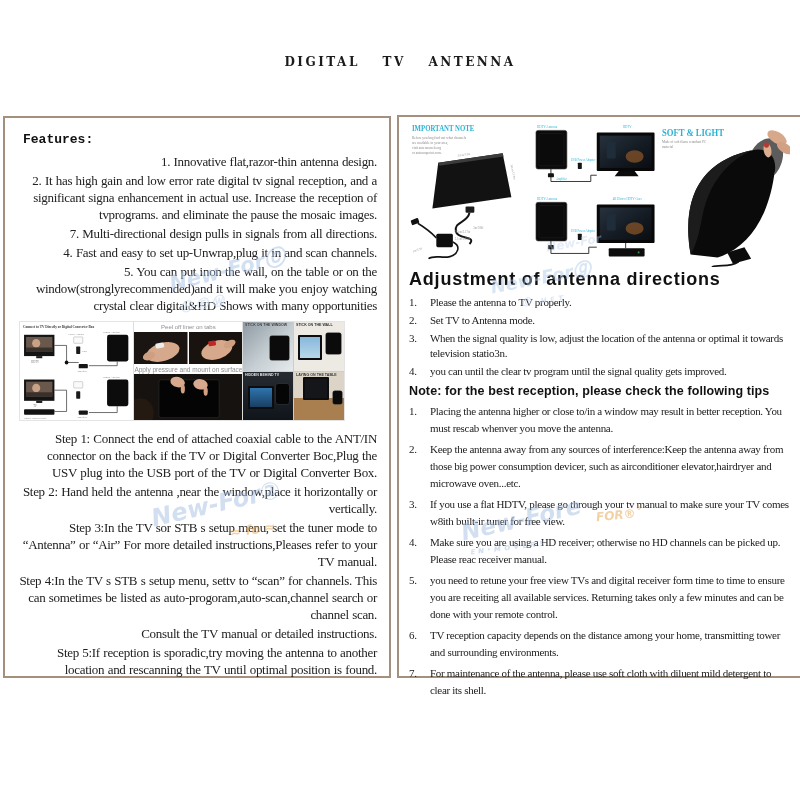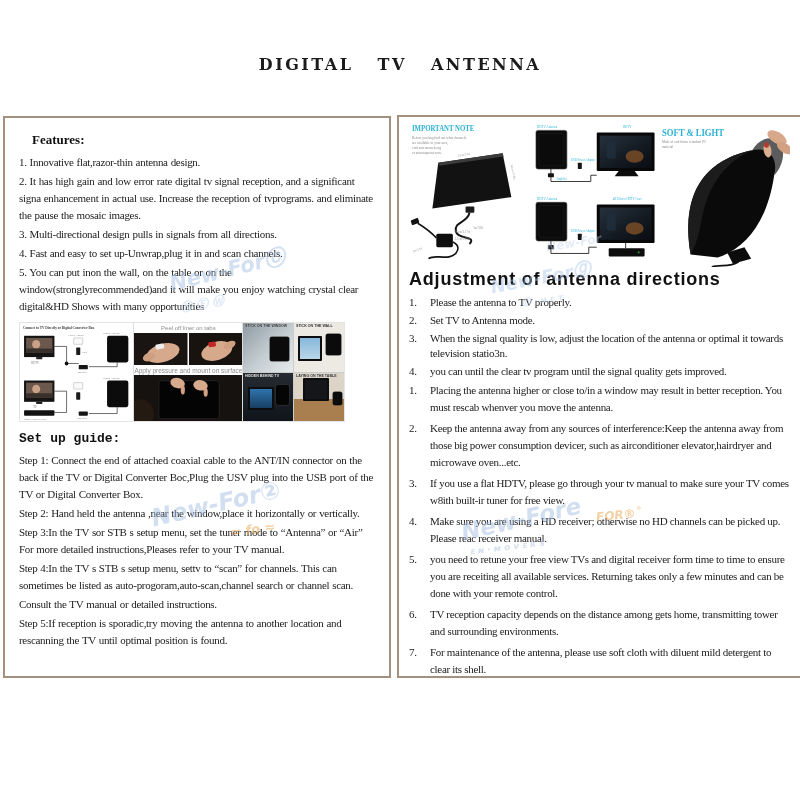--- a/index.html
+++ b/index.html
@@ -1,29 +1,29 @@
 <!DOCTYPE html>
 <html><head>
 <meta charset="utf-8">
 <style>
   * { margin:0; padding:0; box-sizing:border-box; }
   html,body { width:800px; height:800px; background:#fff; overflow:hidden; position:relative;
               font-family:"Liberation Serif",serif; color:#262626; }
   .title { position:absolute; top:55px; left:0; width:100%; text-align:center;
-           font-family:"DejaVu Serif",serif; font-weight:bold; font-size:16px;
+           font-family:"DejaVu Serif",serif; font-weight:bold; font-size:12px;
            letter-spacing:2.5px; word-spacing:16px; color:#1b1b1b; }
   .panel { position:absolute; top:116px; height:562px; background:#fff; border:2px solid #a3917d; }
   .panel.left  { left:3px;  width:388px; padding:12px 12px 0 14px; }
   .panel.right { left:397px; top:115px; height:563px; width:403px; border-right:none; padding:4px 10px 0 10px; }
 
   .h-mono { font-family:"Liberation Mono",monospace; font-weight:bold; font-size:13px; color:#111; }
-  .bodytext { font-size:11px; line-height:17px; letter-spacing:-0.3px; word-spacing:0.5px; color:#222; }
+  .bodytext { font-size:13px; line-height:17px; letter-spacing:-0.3px; word-spacing:0.5px; color:#222;text-align:right; }
   .bodytext p { margin-bottom:2px; }
 
-  .features-heading { margin:2px 13px 6px;font-family:Liberation Serif, serif; }
+  .features-heading { margin:2px 4px 6px; }
   .setup-heading { margin:4px 0 6px; }
 
   
   .strip { width:326px; height:100px; margin:7px 0 9px; display:flex; gap:1px; background:#ddd; border:1px solid #e4e4e4; }
   .strip .pA { flex:0 0 35%; background:#fff; }
   .strip .pB { flex:0 0 32%; background:#fff; display:flex; flex-direction:column; }
   .strip .pC { flex:1; display:grid; grid-template-columns:1fr 1fr; grid-template-rows:1fr 1fr; gap:1px; background:#ccc; }
   .pA svg, .pB svg { display:block; }
   .b-label { font-family:"Liberation Sans",sans-serif; font-size:6px; color:#8f8f8f; text-align:center; padding-top:2px; height:10px; white-space:nowrap; overflow:hidden; }
   .b-photos { display:flex; gap:1px; height:32px; }
@@ -66,21 +66,21 @@
 
 <div class="title">DIGITAL  TV  ANTENNA</div>
 
 <div class="panel left">
   <div class="h-mono features-heading">Features:</div>
 
   <div class="bodytext">
 
   <p>1. Innovative flat,razor-thin antenna design.</p>
       <p>2. It has high gain and low error rate digital tv signal reception, and a significant signa enhancement in actual use. Increase the reception of tvprograms. and eliminate the pause the mosaic images.</p>
-      <p>3. Multi-directional design pulls in signals from all directions.</p>
+      <p>7. Multi-directional design pulls in signals from all directions.</p>
       <p>4. Fast and easy to set up-Unwrap,plug it in and scan channels.</p>
       <p>5. You can put inon the wall, on the table or on the window(stronglyrecommended)and it will make you enjoy watching crystal clear digital&amp;HD Shows with many opportunities</p>
     </div>
 
   <div class="strip">
 
     <div class="pA">
       <svg viewBox="0 0 112 92" width="100%" height="100%" preserveAspectRatio="none">
         <text x="3" y="6" font-size="3.4" font-weight="bold" fill="#3a3a3a">Connect to TV Directly or Digital Converter Box</text>
 
@@ -171,21 +171,20 @@
       <div class="cell c-table">
         <span class="cap">LAYING ON THE TABLE</span>
         <div class="tv-sq" style="left:18%;top:12%;width:52%;height:46%;">
             <div class="scr" style="background:#15161a;"></div>
           </div>
         <div class="ant-sq" style="right:5%;top:40%;width:18%;height:26%;"></div>
       </div>
     </div>
   </div>
 
-  <div class="h-mono setup-heading">Set up guide:</div>
   <div class="bodytext">
 
   <p>Step 1: Connect the end of attached coaxial cable to the ANT/IN connector on the back if the TV or Digital Converter Boc,Plug the USV plug into the USB port of the TV or Digital Converter Box.</p>
       <p>Step 2: Hand held the antenna ,near the window,place it horizontally or vertically.</p>
       <p>Step 3:In the TV sor STB s setup menu, set the tuner mode to “Antenna” or “Air” For more detailed instructions,Pleases refer to your TV manual.</p>
       <p>Step 4:In the TV s STB s setup menu, settv to “scan” for channels. This can sometimes be listed as auto-progoram,auto-scan,channel search or channel scan.</p>
       <p>Consult the TV manual or detailed instructions.</p>
       <p>Step 5:If reception is sporadic,try moving the antenna to another location and rescanning the TV until optimal position is found.</p>
     </div>
 </div>
@@ -297,20 +296,21 @@
         <span class="n">3.</span>
         <span class="t">When the signal quality is low, adjust the location of the antenna or optimal it towards television statio3n.</span>
       </div>
 
       <div class="item">
         <span class="n">4.</span>
         <span class="t">you can until the clear tv program until the signal quality gets improved.</span>
       </div>
     </div>
 
+  <div class="note-heading">Note: for the best reception, please check the following tips</div>
   <div class="nlist tips">
 
       <div class="item">
         <span class="n">1.</span>
         <span class="t">Placing the antenna higher or close to/in a window may result in better reception. You must rescab whenver you move the antenna.</span>
       </div>
 
       <div class="item">
         <span class="n">2.</span>
         <span class="t">Keep the antenna away from any sources of interference:Keep the antenna away from those big power consumption devicer, such as airconditioner elevator,hairdryer and microwave oven...etc.</span>
@@ -326,21 +326,21 @@
         <span class="t">Make sure you are using a HD receiver; otherwise no HD channels can be picked up. Please reac receiver manual.</span>
       </div>
 
       <div class="item">
         <span class="n">5.</span>
         <span class="t">you need to retune your free view TVs and digital receiver form time to time to ensure you are receiting all available services. Returning takes only a few minutes and can be done with your remote control.</span>
       </div>
 
       <div class="item">
         <span class="n">6.</span>
-        <span class="t">TV reception capacity depends on the distance among gets home, transmitting tower and surrounding environments.</span>
+        <span class="t">TV reception capacity depends on the distance among your home, transmitting tower and surrounding environments.</span>
       </div>
 
       <div class="item">
         <span class="n">7.</span>
         <span class="t">For maintenance of the antenna, please use soft cloth with diluent mild detergent to clear its shell.</span>
       </div>
     </div>
 </div>
 
 <div id="watermark-layer">

